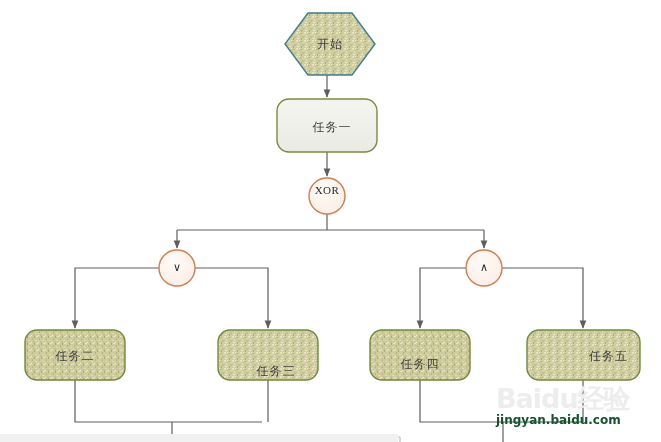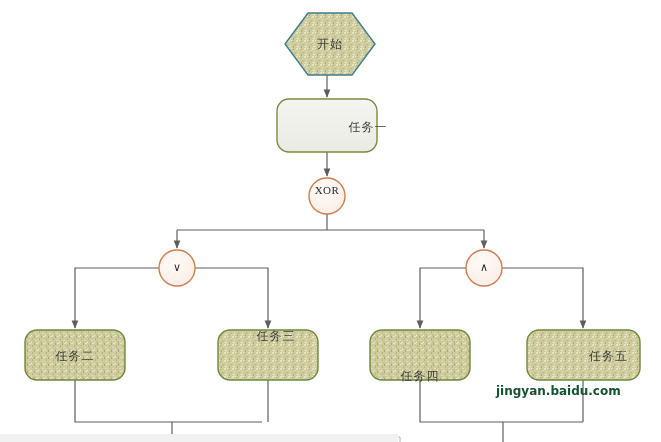--- a/index.html
+++ b/index.html
@@ -184,35 +184,36 @@
       <rect x="370" y="330" width="100" height="50" rx="12" ry="12" fill="url(#khakiTex2)" stroke="#6f8a3c" stroke-width="1.4"></rect>
     </g>
 
     <g>
       <rect x="527" y="330" width="113" height="50" rx="12" ry="12" fill="url(#khakiTex)" stroke="#6f8a3c" stroke-width="1.4"></rect>
     </g>
   </svg>
 
   <div class="node-label lbl-cjk" style="left:285px; top:36px; width:90px;">开始</div>
 
-  <div class="node-label lbl-cjk" style="left:277px; top:119px; width:110px;padding-left:36px;">任务一</div>
+  <div class="node-label lbl-cjk" style="left:277px; top:119px; width:110px;">任务一</div>
 
   <div class="node-label lbl-xor" style="left:309px; top:184px; width:36px;">XOR</div>
 
   <div class="node-label lbl-gate" style="left:159px; top:261px; width:36px;">∨</div>
 
   <div class="node-label lbl-gate" style="left:466px; top:261px; width:36px;">∧</div>
 
   <div class="node-label lbl-cjk" style="left:25px; top:348px; width:100px;">任务二</div>
 
-  <div class="node-label lbl-cjk" style="left:218px; top:328px; width:116px;">任务三</div>
-
-  <div class="node-label lbl-cjk" style="left:370px; top:368px; width:100px;">任务四</div>
+  <div class="node-label lbl-cjk" style="left:218px; top:363px; width:116px;">任务三</div>
+
+  <div class="node-label lbl-cjk" style="left:370px; top:356px; width:100px;">任务四</div>
 
   <div class="node-label lbl-cjk" style="left:527px; top:348px; width:113px;margin-left:25px;">任务五</div>
 
   <div class="bottom-strip"></div>
 
   <div id="watermark">
+    <div class="wm-main">Baidu经验</div>
     <div class="wm-sub">jingyan.baidu.com</div>
   </div>
 
 </div>
 
 </body></html>

